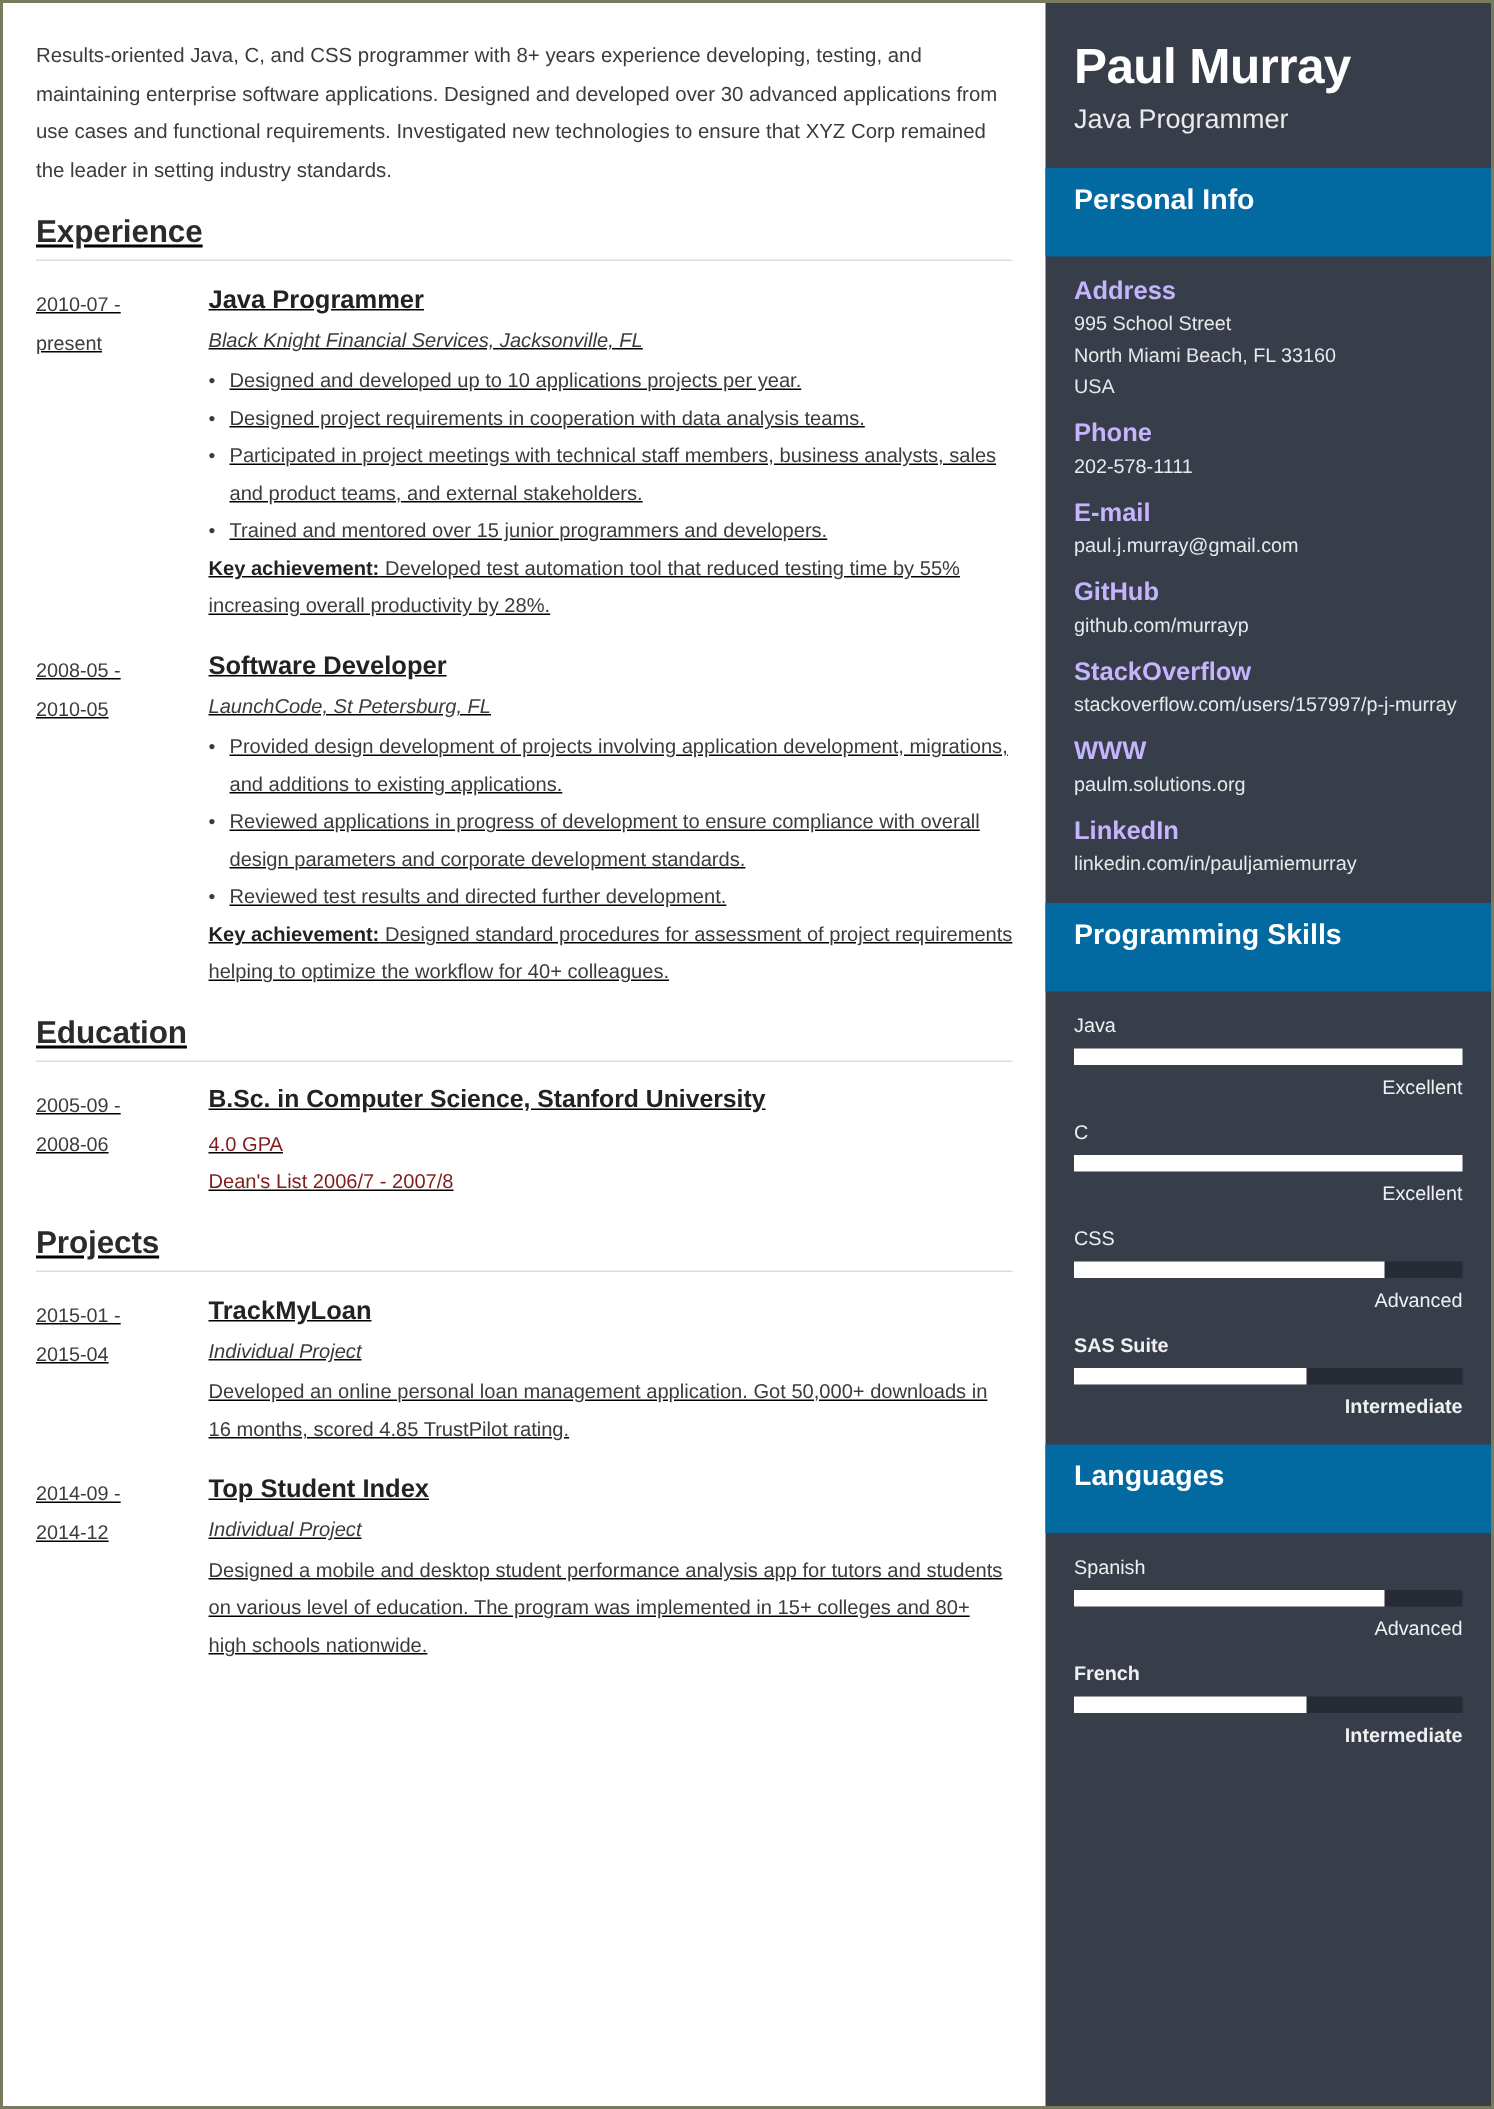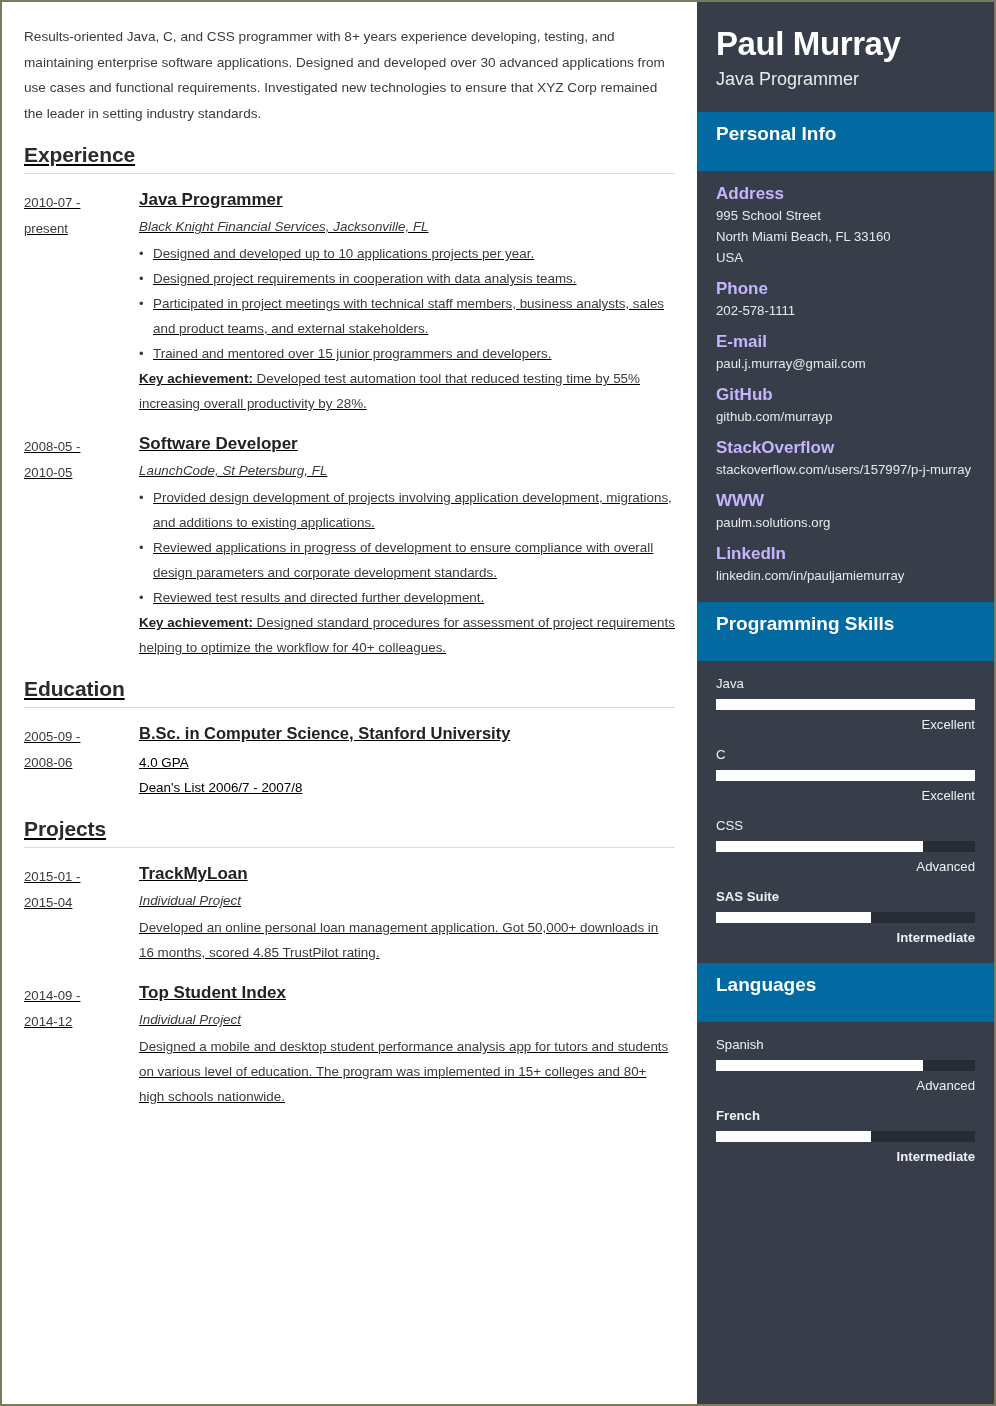--- a/index.html
+++ b/index.html
@@ -103,21 +103,21 @@
   .achievement {
     font-size: 13.4px;
     line-height: 25px;
     color: #3b3b3b;
   }
   .achievement b { color: #222222; font-weight: bold; }
 
   .plain-line {
     font-size: 13.4px;
     line-height: 25px;
-    color: #000000;
+    color: #7f1d1d;
   }
 
   .entry-desc {
     font-size: 13.4px;
     line-height: 25px;
     color: #3b3b3b;
   }
 
   
   .sidebar {

